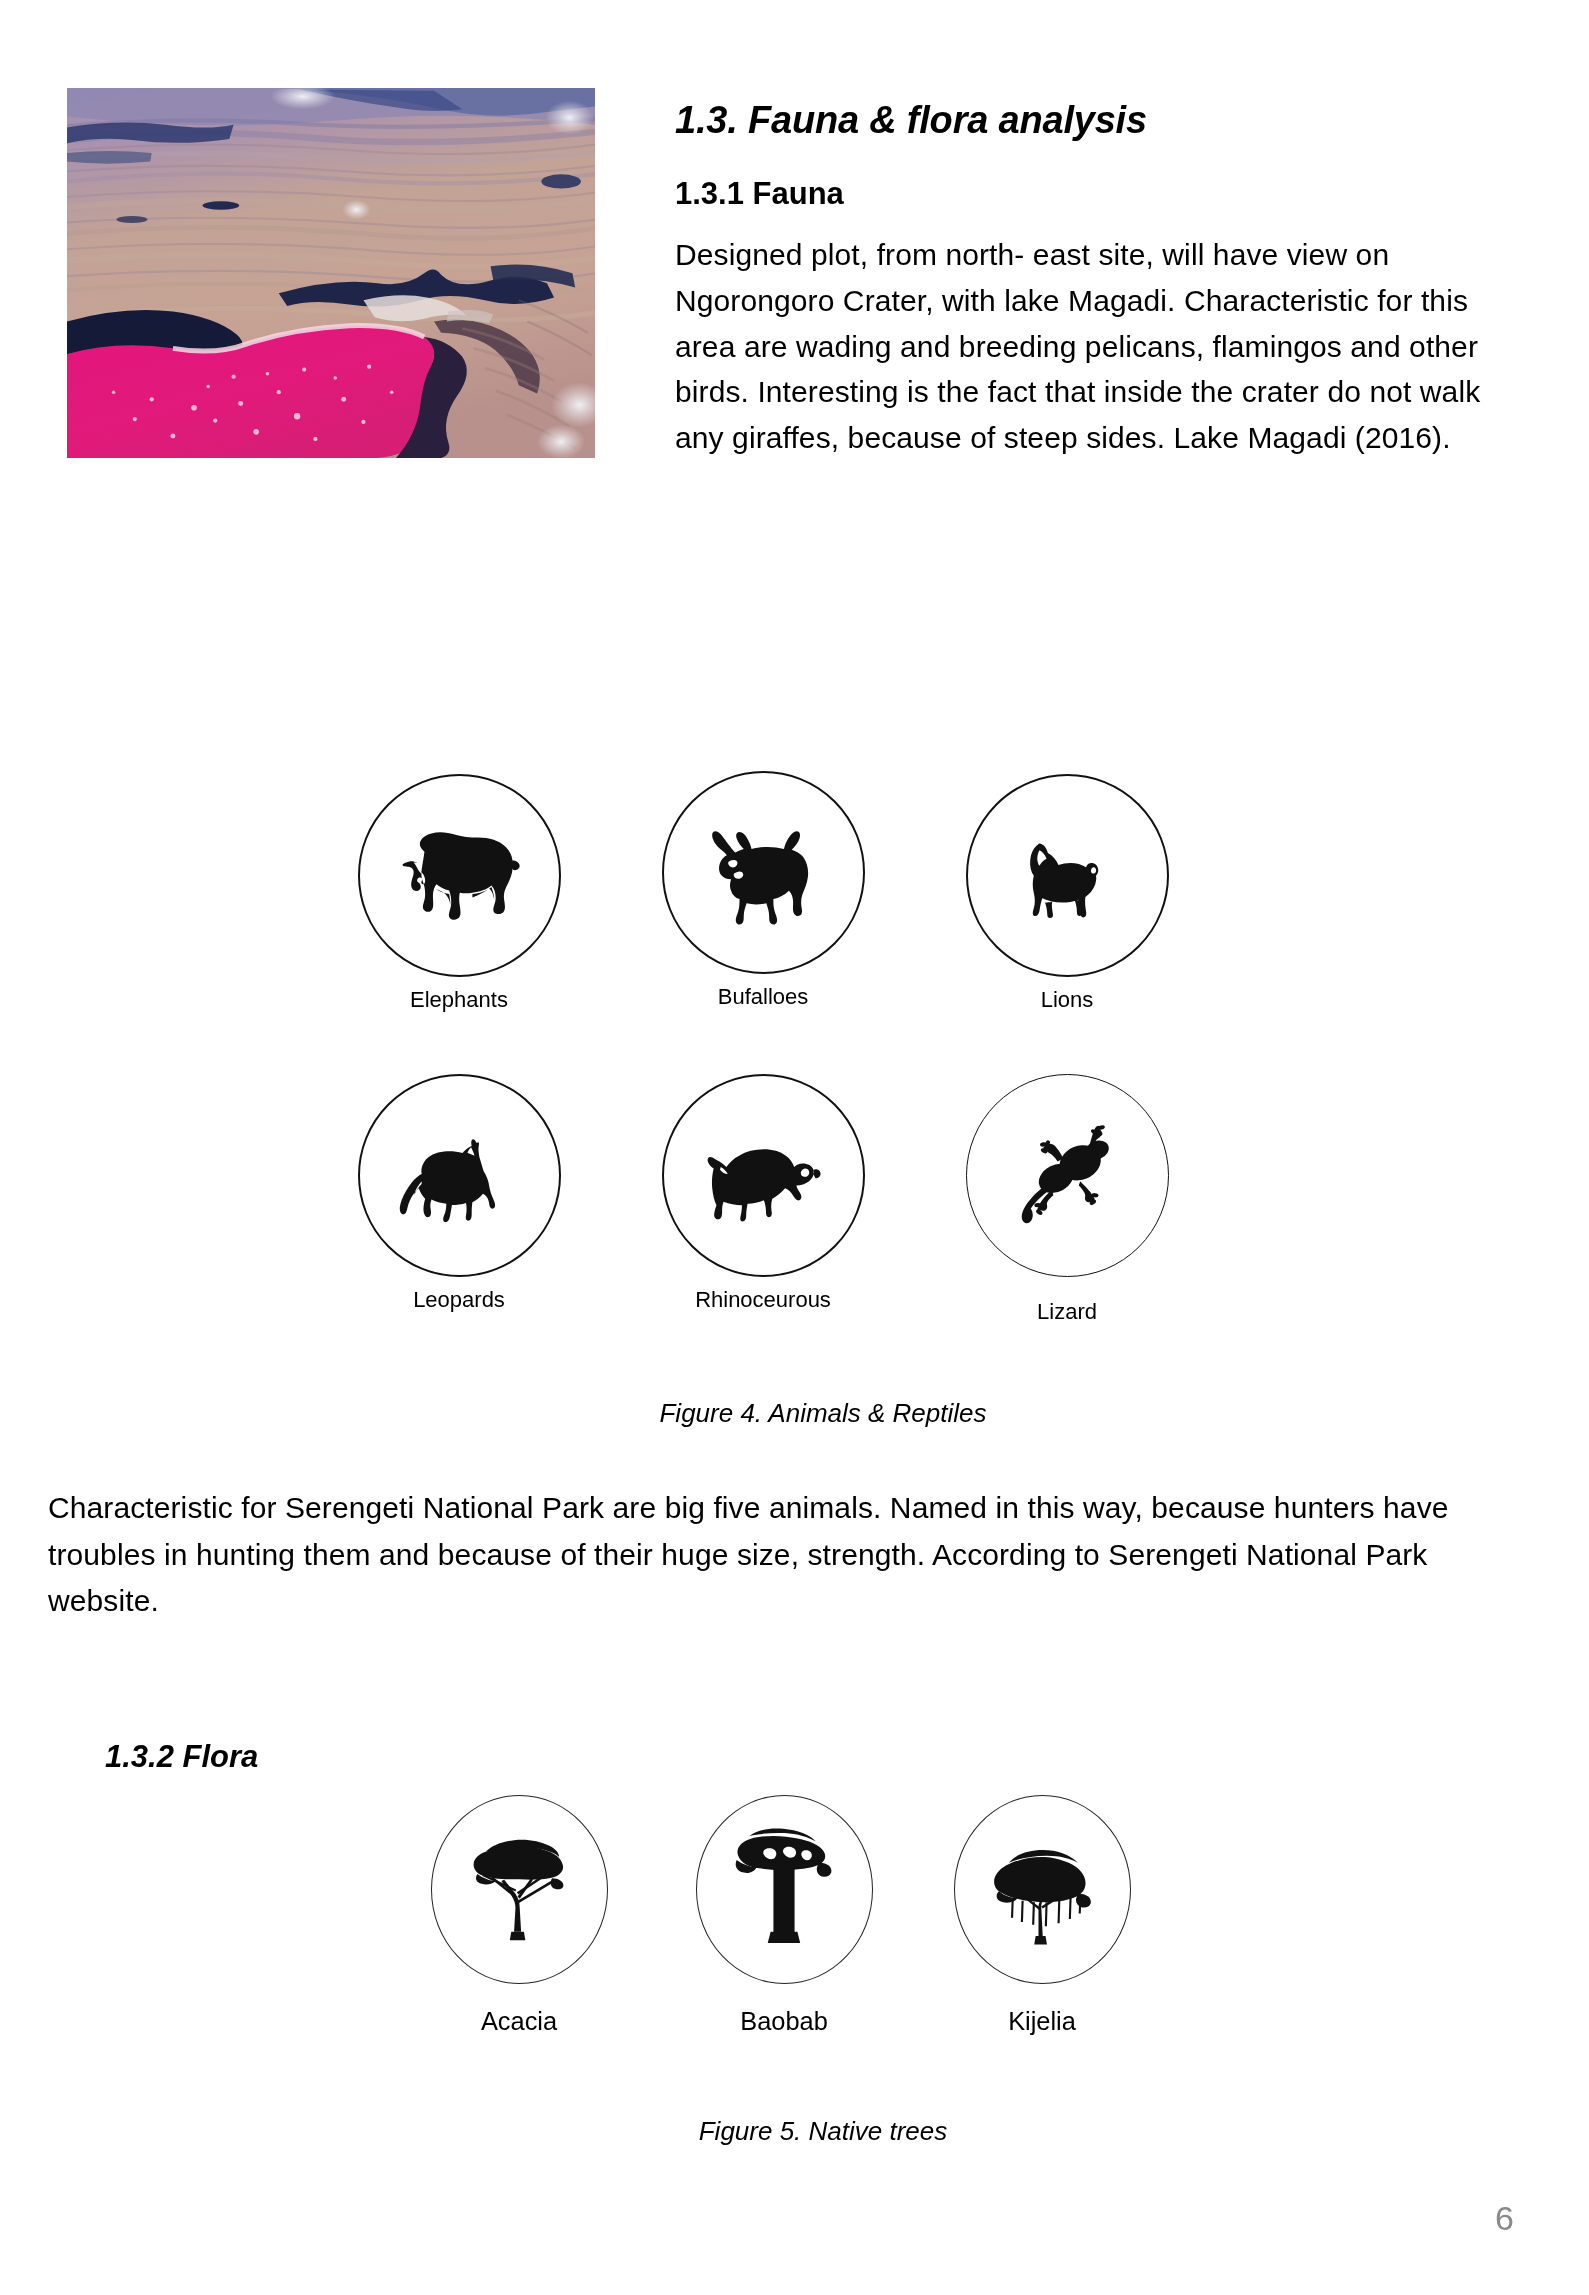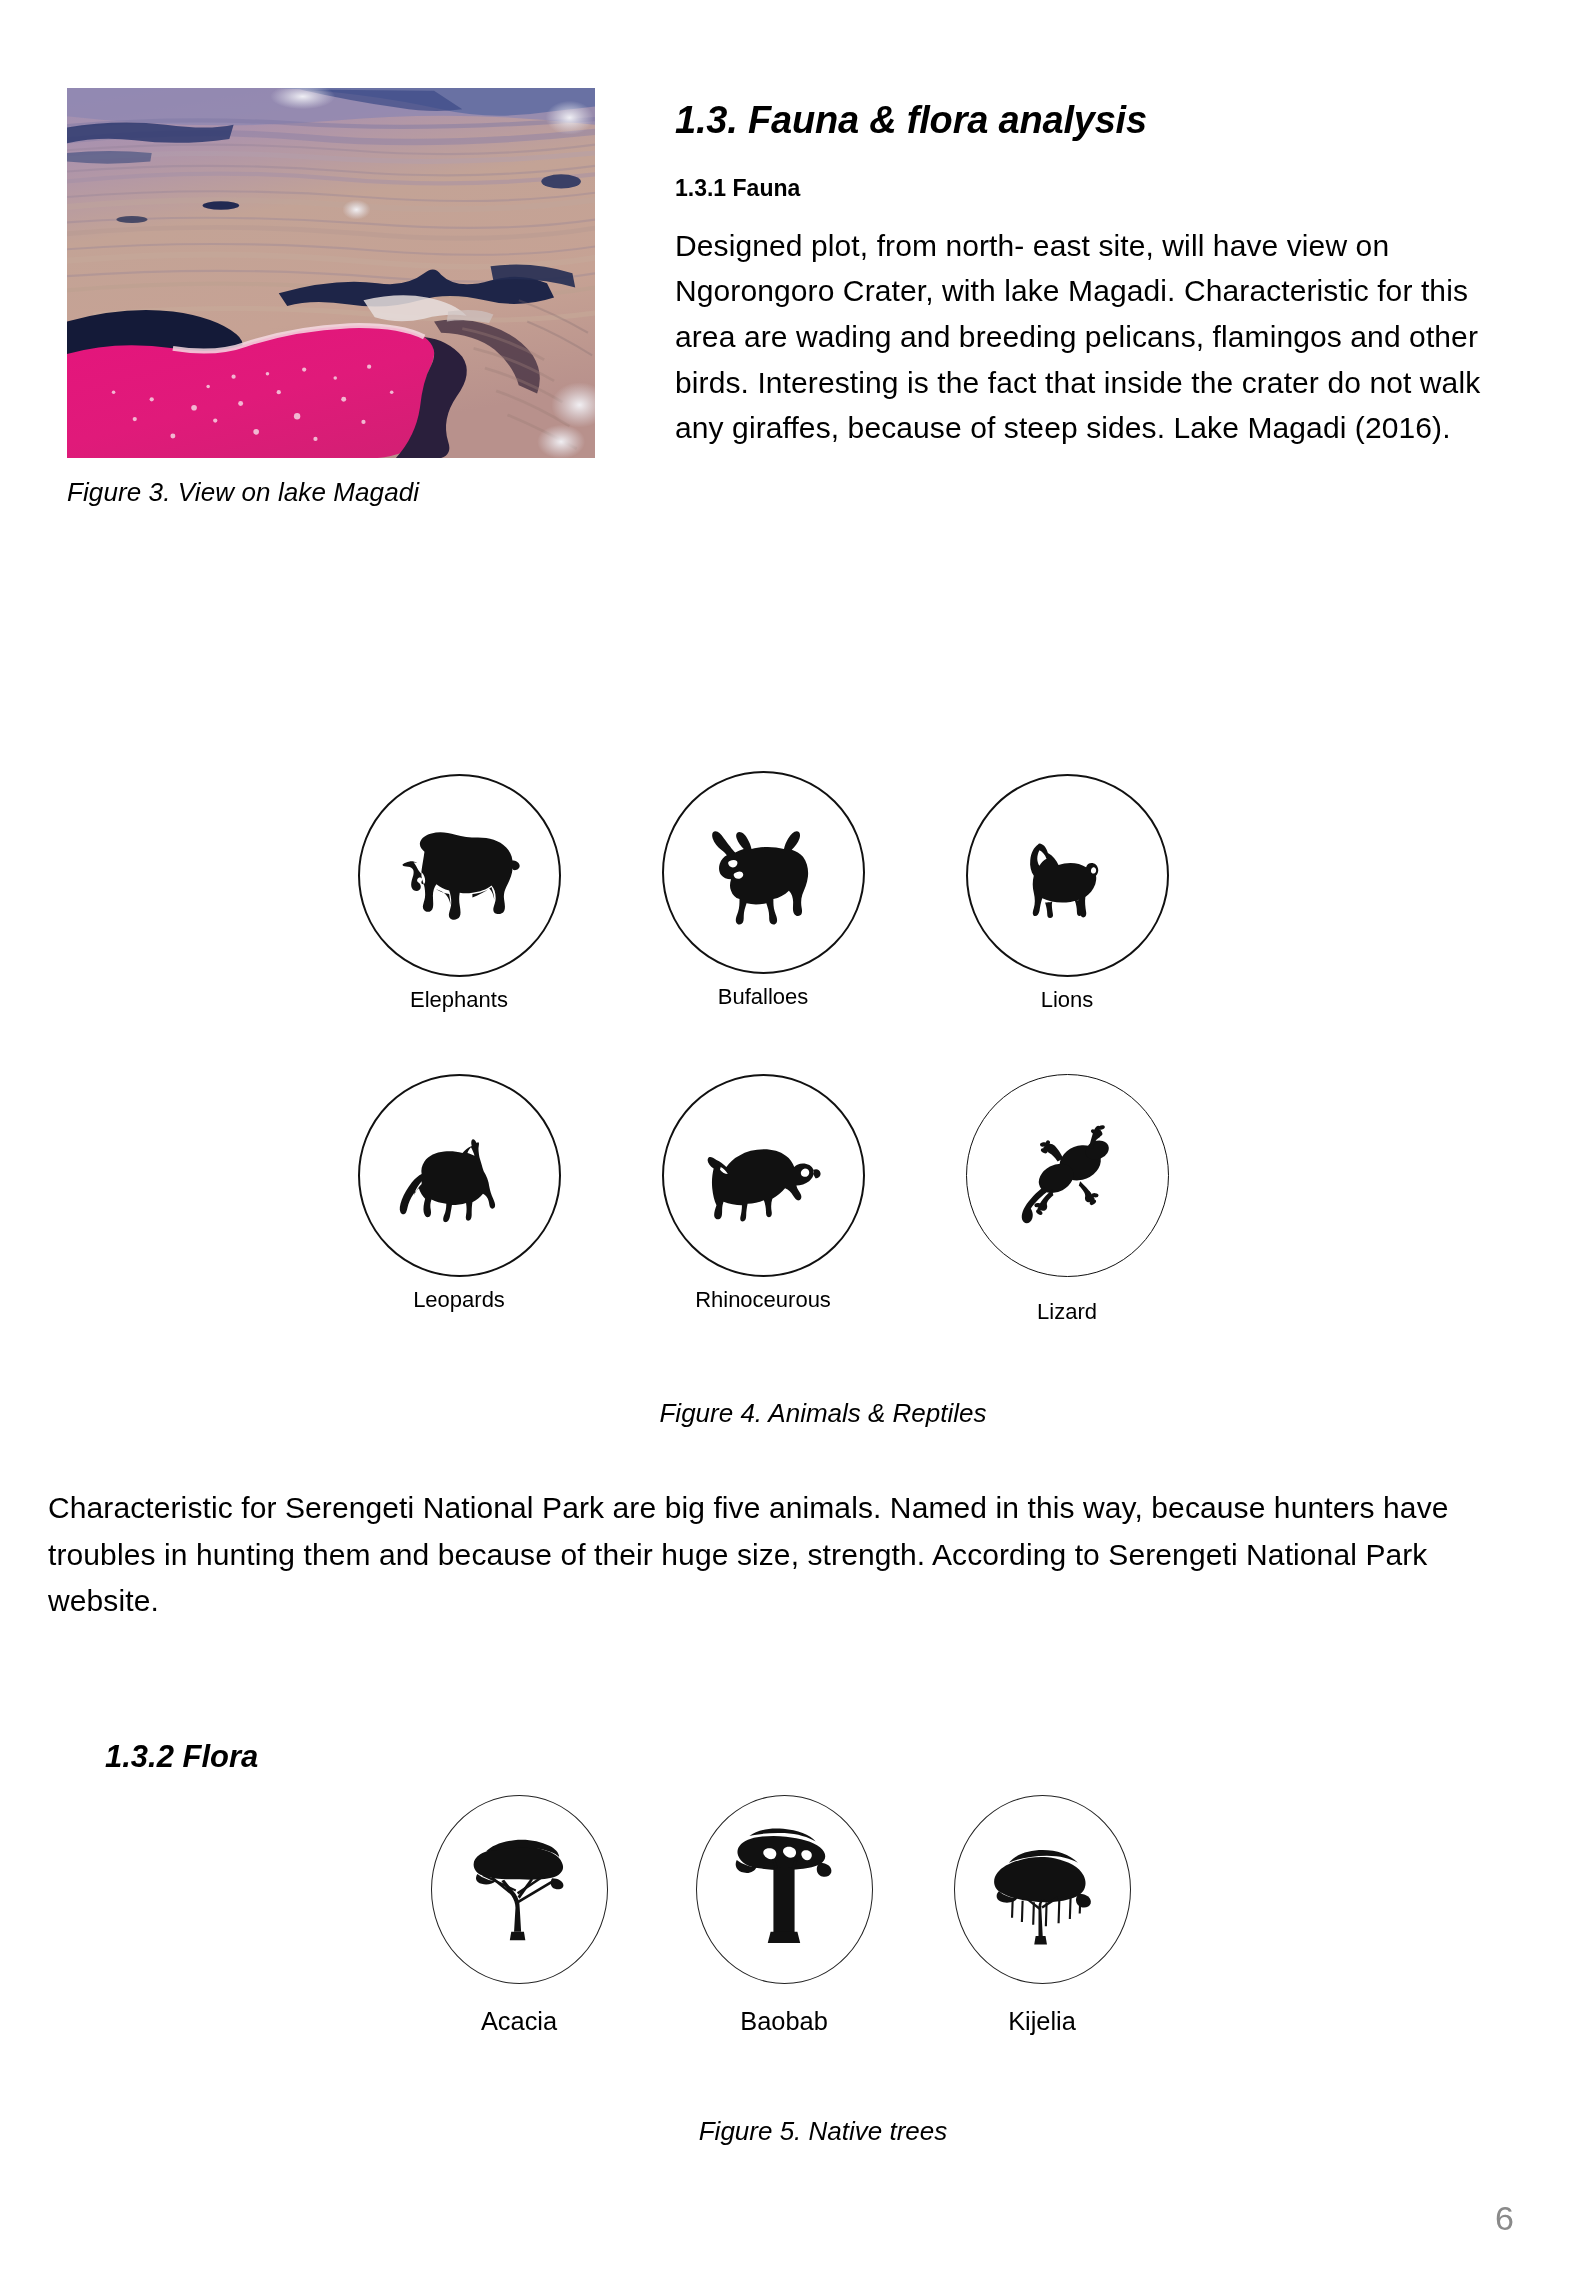--- a/index.html
+++ b/index.html
@@ -57,21 +57,21 @@
   }
   .h2 {
     font-size: 38px;
     font-weight: 700;
     font-style: italic;
     margin: 0 0 32.5px 0;
     line-height: 1.15;
     letter-spacing: -0.2px;
   }
   .h3 {
-    font-size: 23px;
+    font-size: 31px;
     font-weight: 700;
     margin: 0 0 20px 0;
     line-height: 1.2;
   }
   .body-p {
     font-size: 30px;
     font-weight: 400;
     line-height: 1.52;
     margin: 0;
     text-align: left;
@@ -300,21 +300,20 @@
       </g>
 
       <ellipse cx="334" cy="12" rx="46" ry="18" fill="url(#cloudG)"></ellipse>
       <ellipse cx="712" cy="42" rx="34" ry="24" fill="url(#cloudG)"></ellipse>
       <ellipse cx="410" cy="172" rx="20" ry="14" fill="url(#cloudG)"></ellipse>
       <ellipse cx="726" cy="448" rx="40" ry="32" fill="url(#cloudG)"></ellipse>
       <ellipse cx="700" cy="500" rx="34" ry="24" fill="url(#cloudG)"></ellipse>
     </svg>
   </div>
 
-  <div class="photo-caption">Figure 3. View on lake Magadi</div>
 
   <div class="right-col">
     <h2 class="h2">1.3. Fauna &amp; flora analysis</h2>
     <h3 class="h3">1.3.1 Fauna</h3>
     <p class="body-p">Designed plot, from north- east site, will have view on Ngorongoro Crater, with lake Magadi. Characteristic for this area are wading and breeding pelicans, flamingos and other birds. Interesting is the fact that inside the crater do not walk any giraffes, because of steep sides. Lake Magadi (2016).</p>
   </div>
 
   <div class="animal-grid">
 
     <div class="icon-row">

